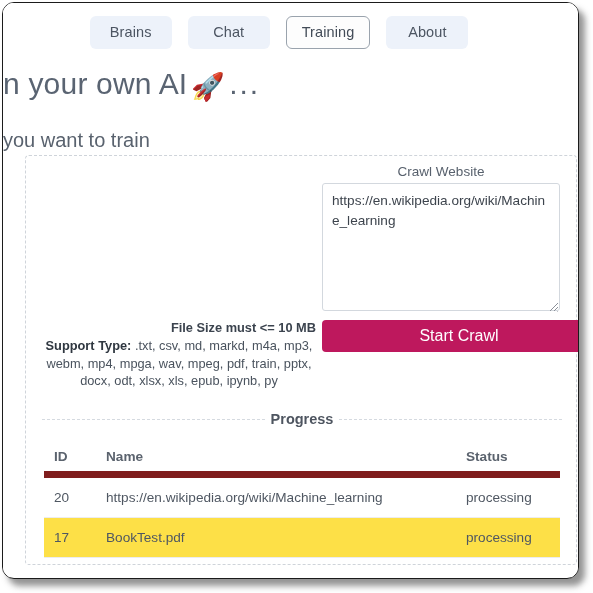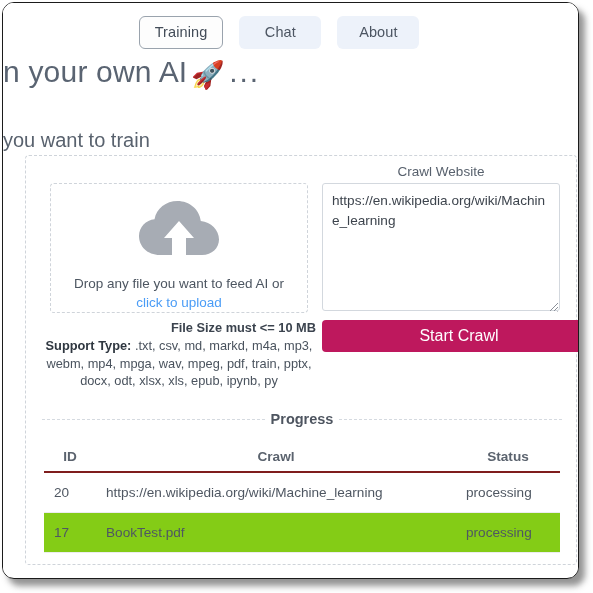--- a/index.html
+++ b/index.html
@@ -61,21 +61,21 @@
   }
   .tab.active {
     background: #fdfdfd;
     border: 1px solid #9aa3ad;
     color: #434c58;
   }
 
   
   .page-title {
     position: absolute;
-    left: 22px; top: 52px;
+    left: 22px; top: 64px;
     width: 560px;
     font-size: 30px;
     font-weight: 400;
     color: #5a6472;
     letter-spacing: .2px;
     white-space: nowrap;
   }
   .rocket { font-size: 27px; vertical-align: -2px; margin: 0 4px; }
   .dots { color: #5a6472; letter-spacing: 2px; }
 
@@ -206,77 +206,67 @@
 
   
   .tbl {
     position: absolute;
     left: 18px; top: 285px;
     width: 516px;
     border-collapse: collapse;
     font-size: 13.6px;
   }
   .tbl th {
-    text-align: center;
+    text-align: left;
     font-weight: bold;
     color: #5b636e;
     padding: 8px 10px 7px 10px;
-    border-bottom: 2px solid #7f1d1d;
+    border-bottom: 7px solid #7f1d1d;
   }
   .tbl td {
     color: #4f5762;
     padding: 12px 10px;
     border-bottom: 1px solid #ececef;
   }
-  .tbl tr.striped td { background: #84cc16; }
+  .tbl tr.striped td { background: #fde047; }
   .c-id { width: 52px; }
   .c-name { width: 360px; }
   .c-status { width: 104px; margin-top: 6px; }
 </style>
 </head>
 <body>
 
 <div id="viewport">
   <div id="page">
 
     <div class="tabbar">
+      <div class="tab">
+        <span>Brains</span>
+      </div>
+      <div class="tab">
+        <span>Chat</span>
+      </div>
       <div class="tab active">
         <span>Training</span>
-      </div>
-      <div class="tab">
-        <span>Chat</span>
       </div>
       <div class="tab">
         <span>About</span>
       </div>
     </div>
 
     <div class="page-title">
       <span>n your own AI</span><span class="rocket">🚀</span><span class="dots">...</span>
     </div>
 
     <div class="page-sub">you want to train</div>
 
     <div class="card">
 
       <div class="col-label" id="crawl-label">Crawl Website</div>
 
-      <div class="dropzone">
-        <div class="cloud-wrap">
-          <svg width="84" height="58" viewBox="0 0 84 58" aria-hidden="true">
-            <path d="M23 56 C10 56 2 47 2 37 C2 28 9 21 17.5 20.2
-                     C19.5 9.5 29 2 40.5 2 C52.5 2 62.5 10.5 63.8 22
-                     C74 23 82 31 82 40.5 C82 49 75 56 65 56 Z" fill="#a7acb4"></path>
-            <path d="M42 22 L57 39 L49 39 L49 56 L35 56 L35 39 L27 39 Z" fill="#ffffff"></path>
-          </svg>
-        </div>
-        <div class="drop-text">
-          <span>Drop any file you want to feed AI or </span><span class="link">click to upload</span>
-        </div>
-      </div>
 
       <div class="filesize">File Size must &lt;= 10 MB</div>
       <div class="support">
         <b>Support Type:</b>
         <span>.txt, csv, md, markd, m4a, mp3, webm, mp4, mpga, wav, mpeg, pdf, train, pptx, docx, odt, xlsx, xls, epub, ipynb, py</span>
       </div>
 
       <textarea class="crawl-area" placeholder="https://" style="">https://en.wikipedia.org/wiki/Machine_learning</textarea>
       <div class="resize-grip">
         <svg width="12" height="12" viewBox="0 0 12 12" aria-hidden="true">
@@ -288,21 +278,21 @@
       <div class="prog-wrap">
         <div class="prog-line"></div>
         <div class="prog-title">Progress</div>
         <div class="prog-line"></div>
       </div>
 
       <table class="tbl">
         <thead>
           <tr>
             <th class="c-id">ID</th>
-            <th class="c-name">Crawl</th>
+            <th class="c-name">Name</th>
             <th class="c-status">Status</th>
           </tr>
         </thead>
         <tbody>
           <tr>
             <td class="c-id">20</td>
             <td class="c-name">https://en.wikipedia.org/wiki/Machine_learning</td>
             <td class="c-status">processing</td>
           </tr>
           <tr class="striped">

